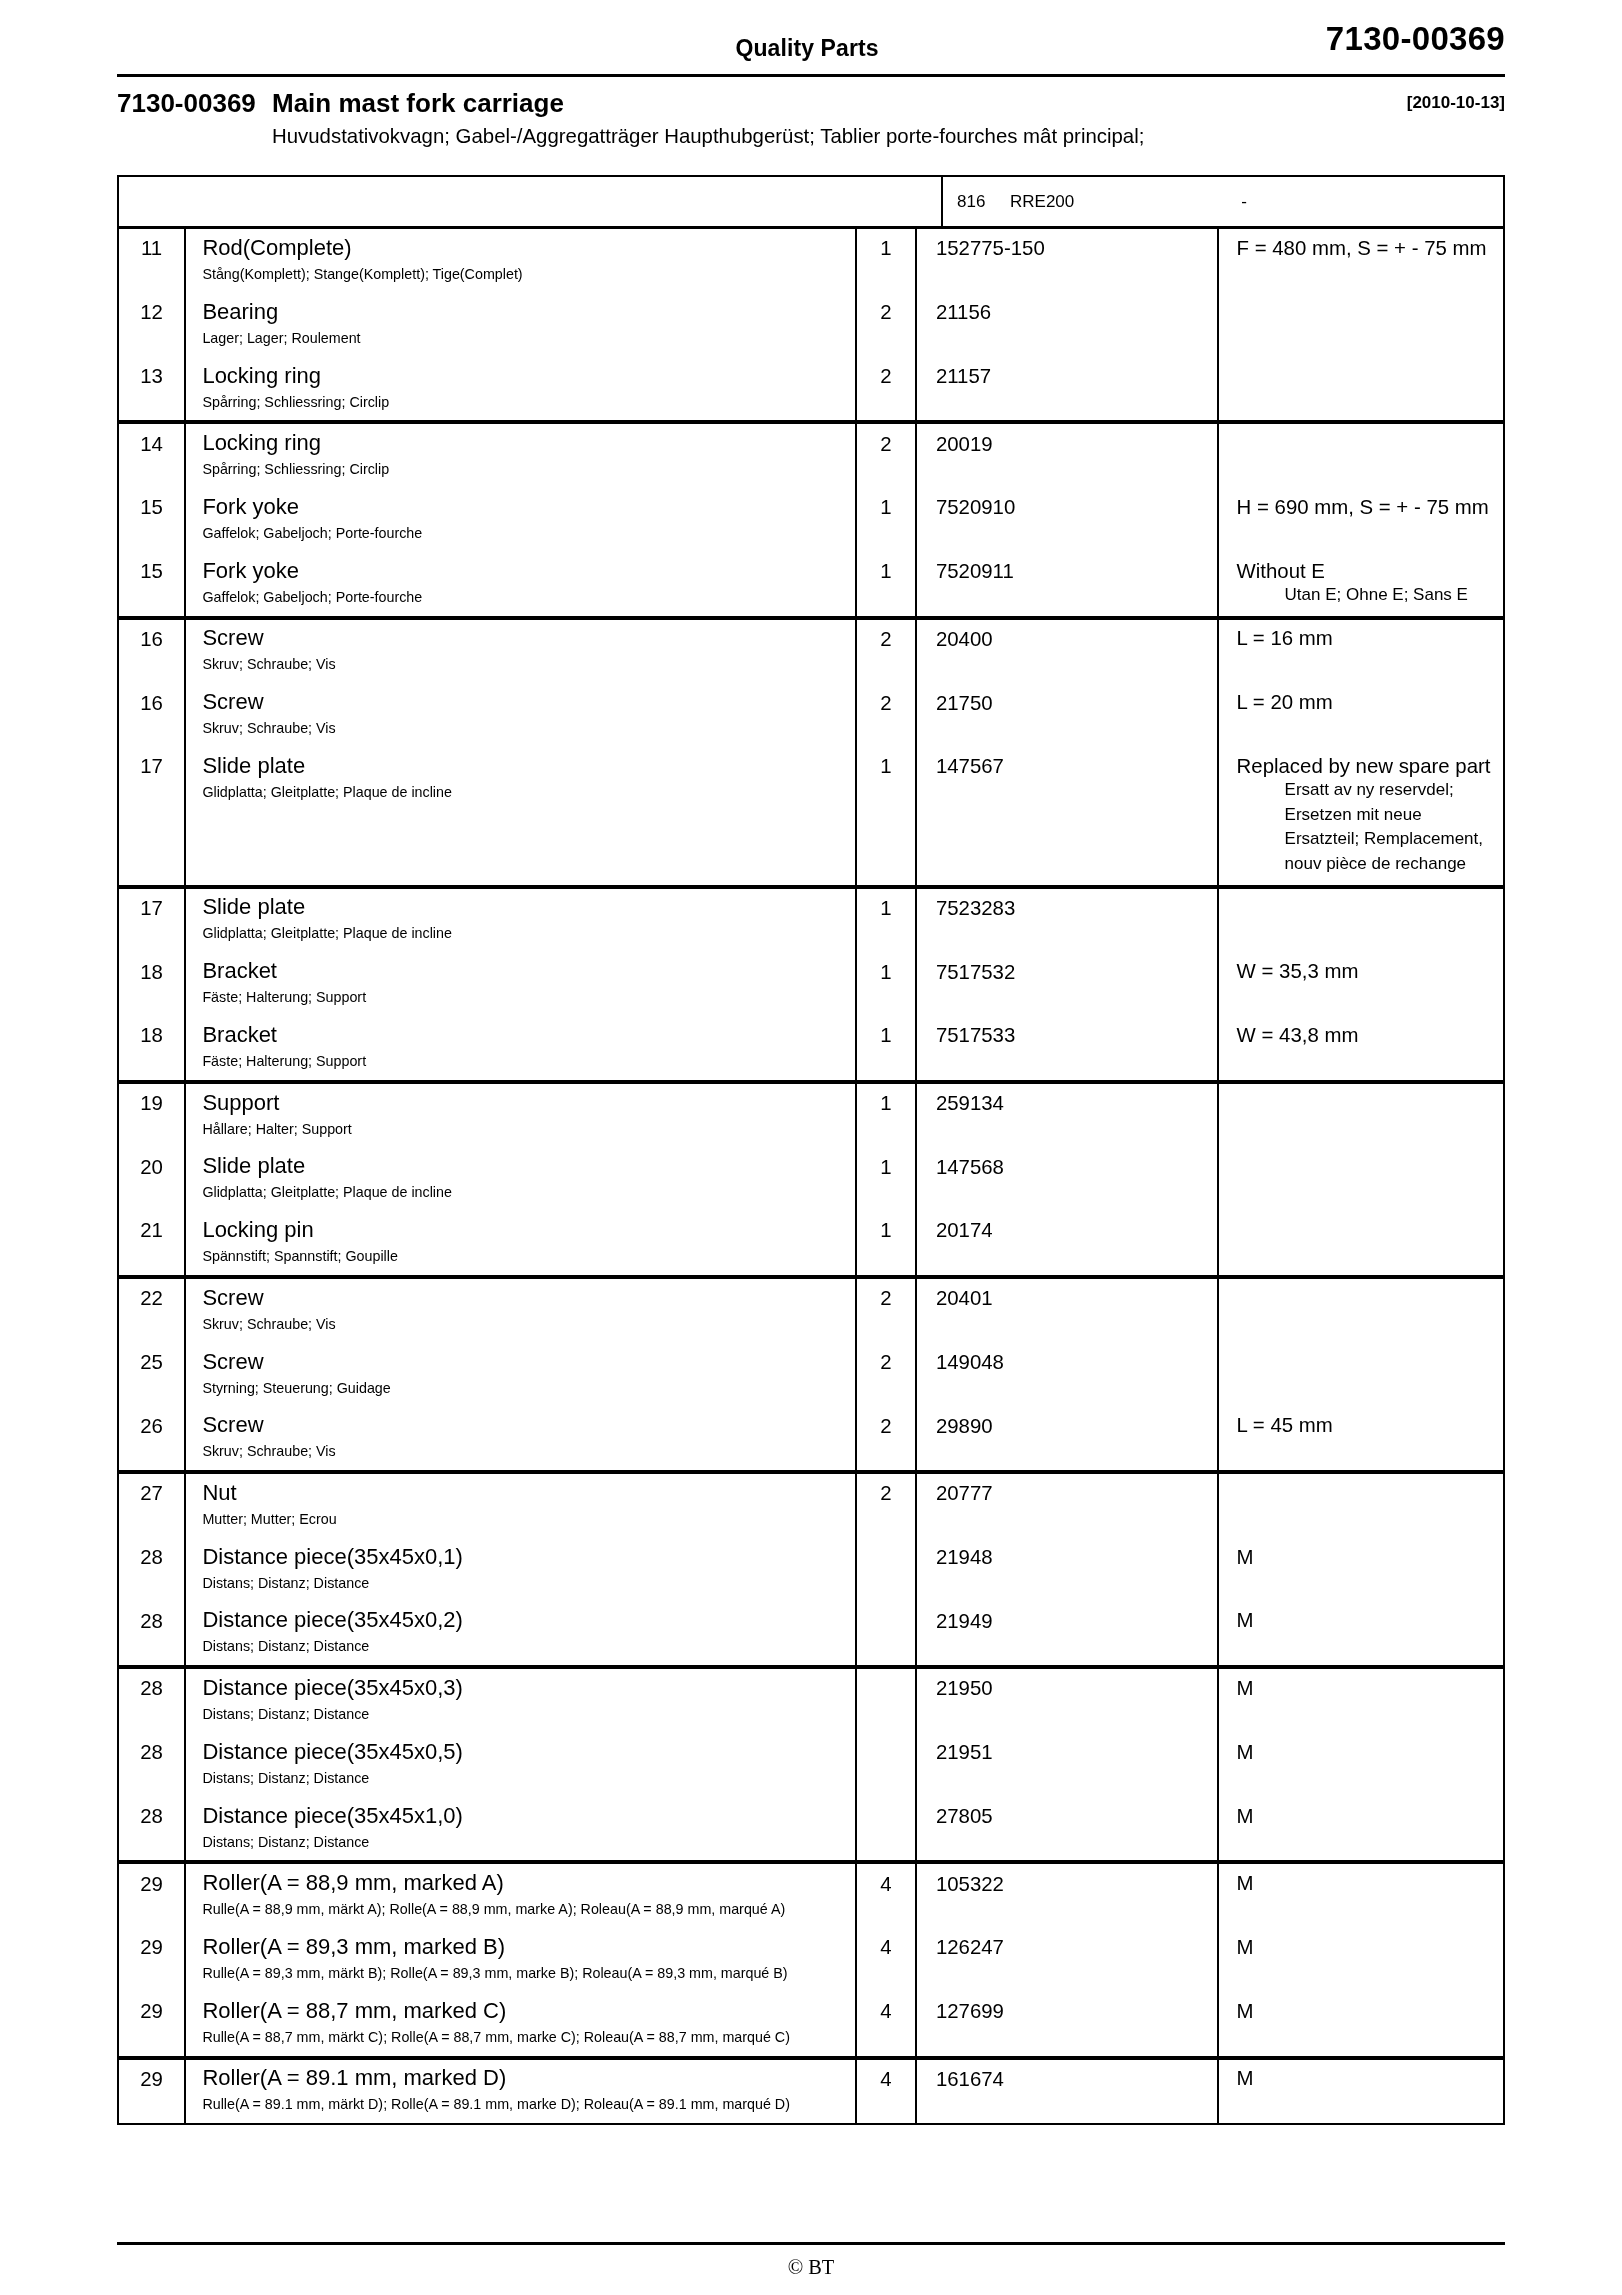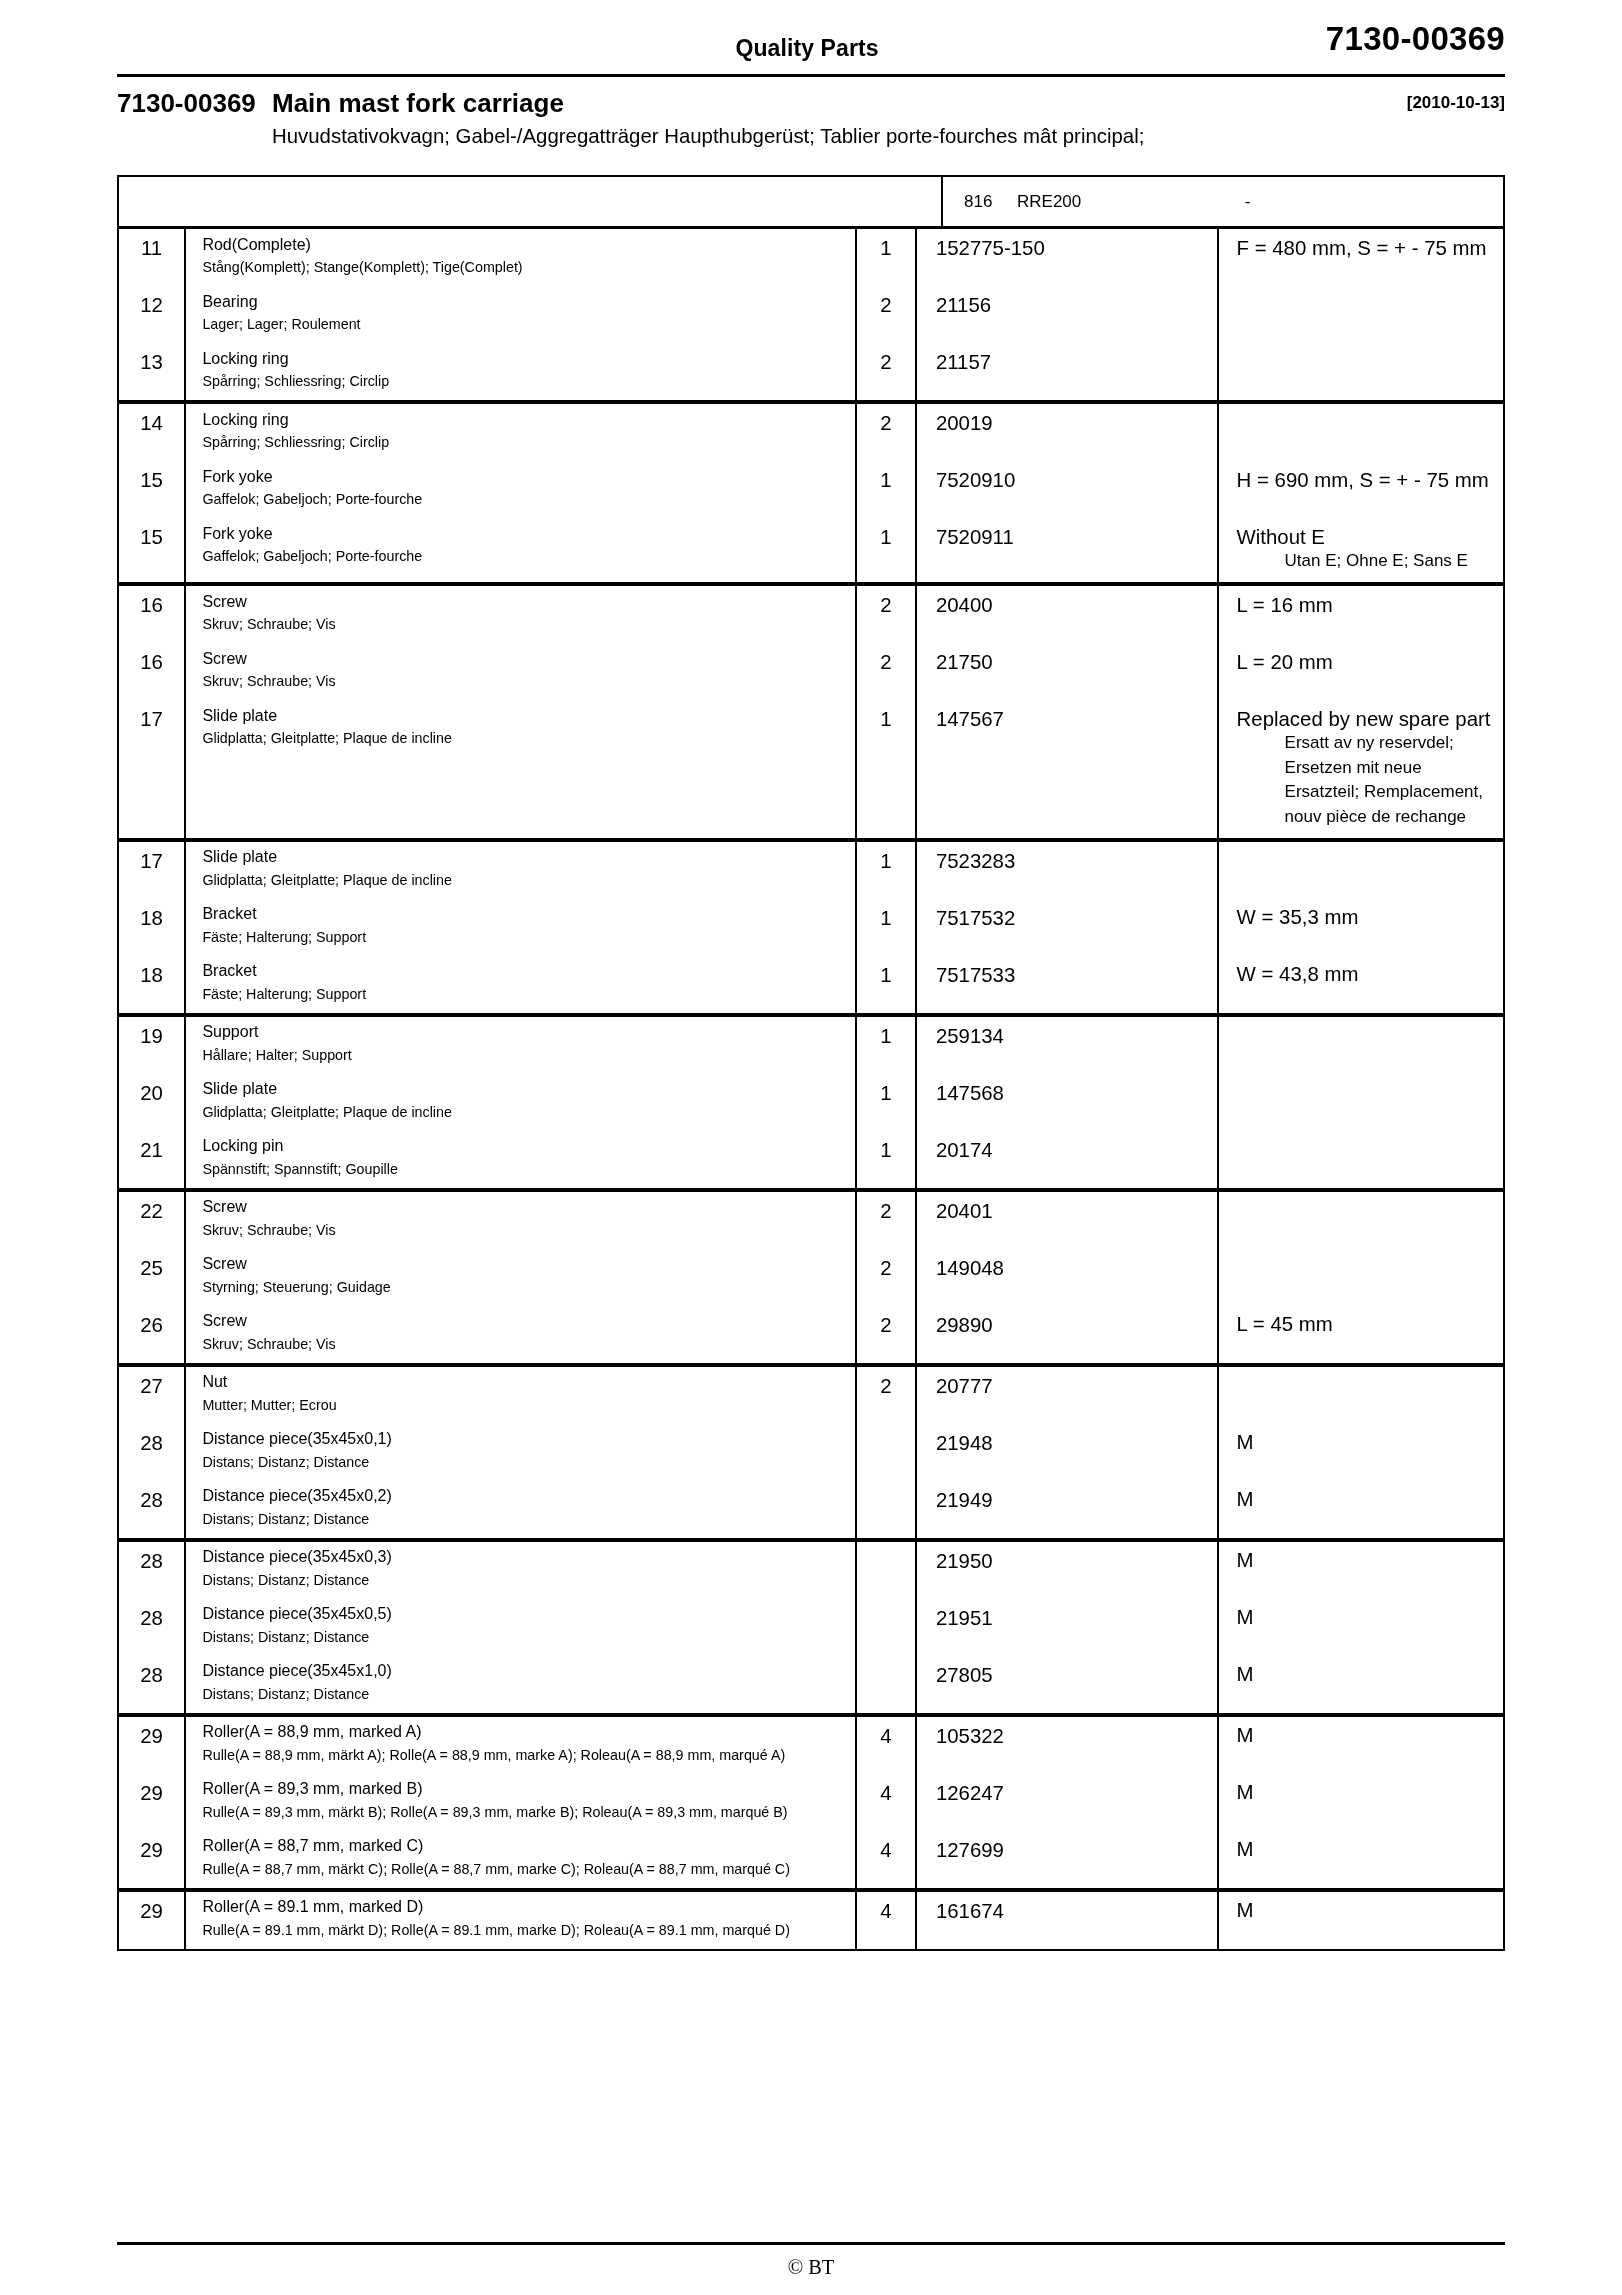--- a/index.html
+++ b/index.html
@@ -106,21 +106,21 @@
   .modelband {
     display: flex;
     height: 49px;
     border-bottom: 3.4px solid #000;
   }
   .mb-blank { width: 822px; flex: none; border-right: 2px solid #000; }
   .mb-model {
     flex: 1 1 auto;
     display: flex;
     align-items: center;
-    padding-left: 21px;
+    padding-left: 14px;
     font-size: 17px;
   }
   .mb-code { width: 53px; flex: none; }
   .mb-name { flex: none; }
   .mb-dash {
     flex: 1 1 auto;
     text-align: center;
     padding-right: 89px;
   }
 
@@ -149,21 +149,21 @@
   .cell-pos {
     text-align: center;
     font-size: 20.4px;
     padding-top: 8.2px !important;
   }
   .cell-desc {
     padding-left: 16.4px !important;
     padding-right: 9.5px !important;
   }
   .d-main {
-    font-size: 16px;
+    font-size: 22px;
     line-height: 1.12;
   }
   .d-sub {
     font-size: 14.3px;
     line-height: 1.45;
     margin-top: 3.4px;
   }
   .cell-pcs {
     text-align: center;
     font-size: 20.4px;

